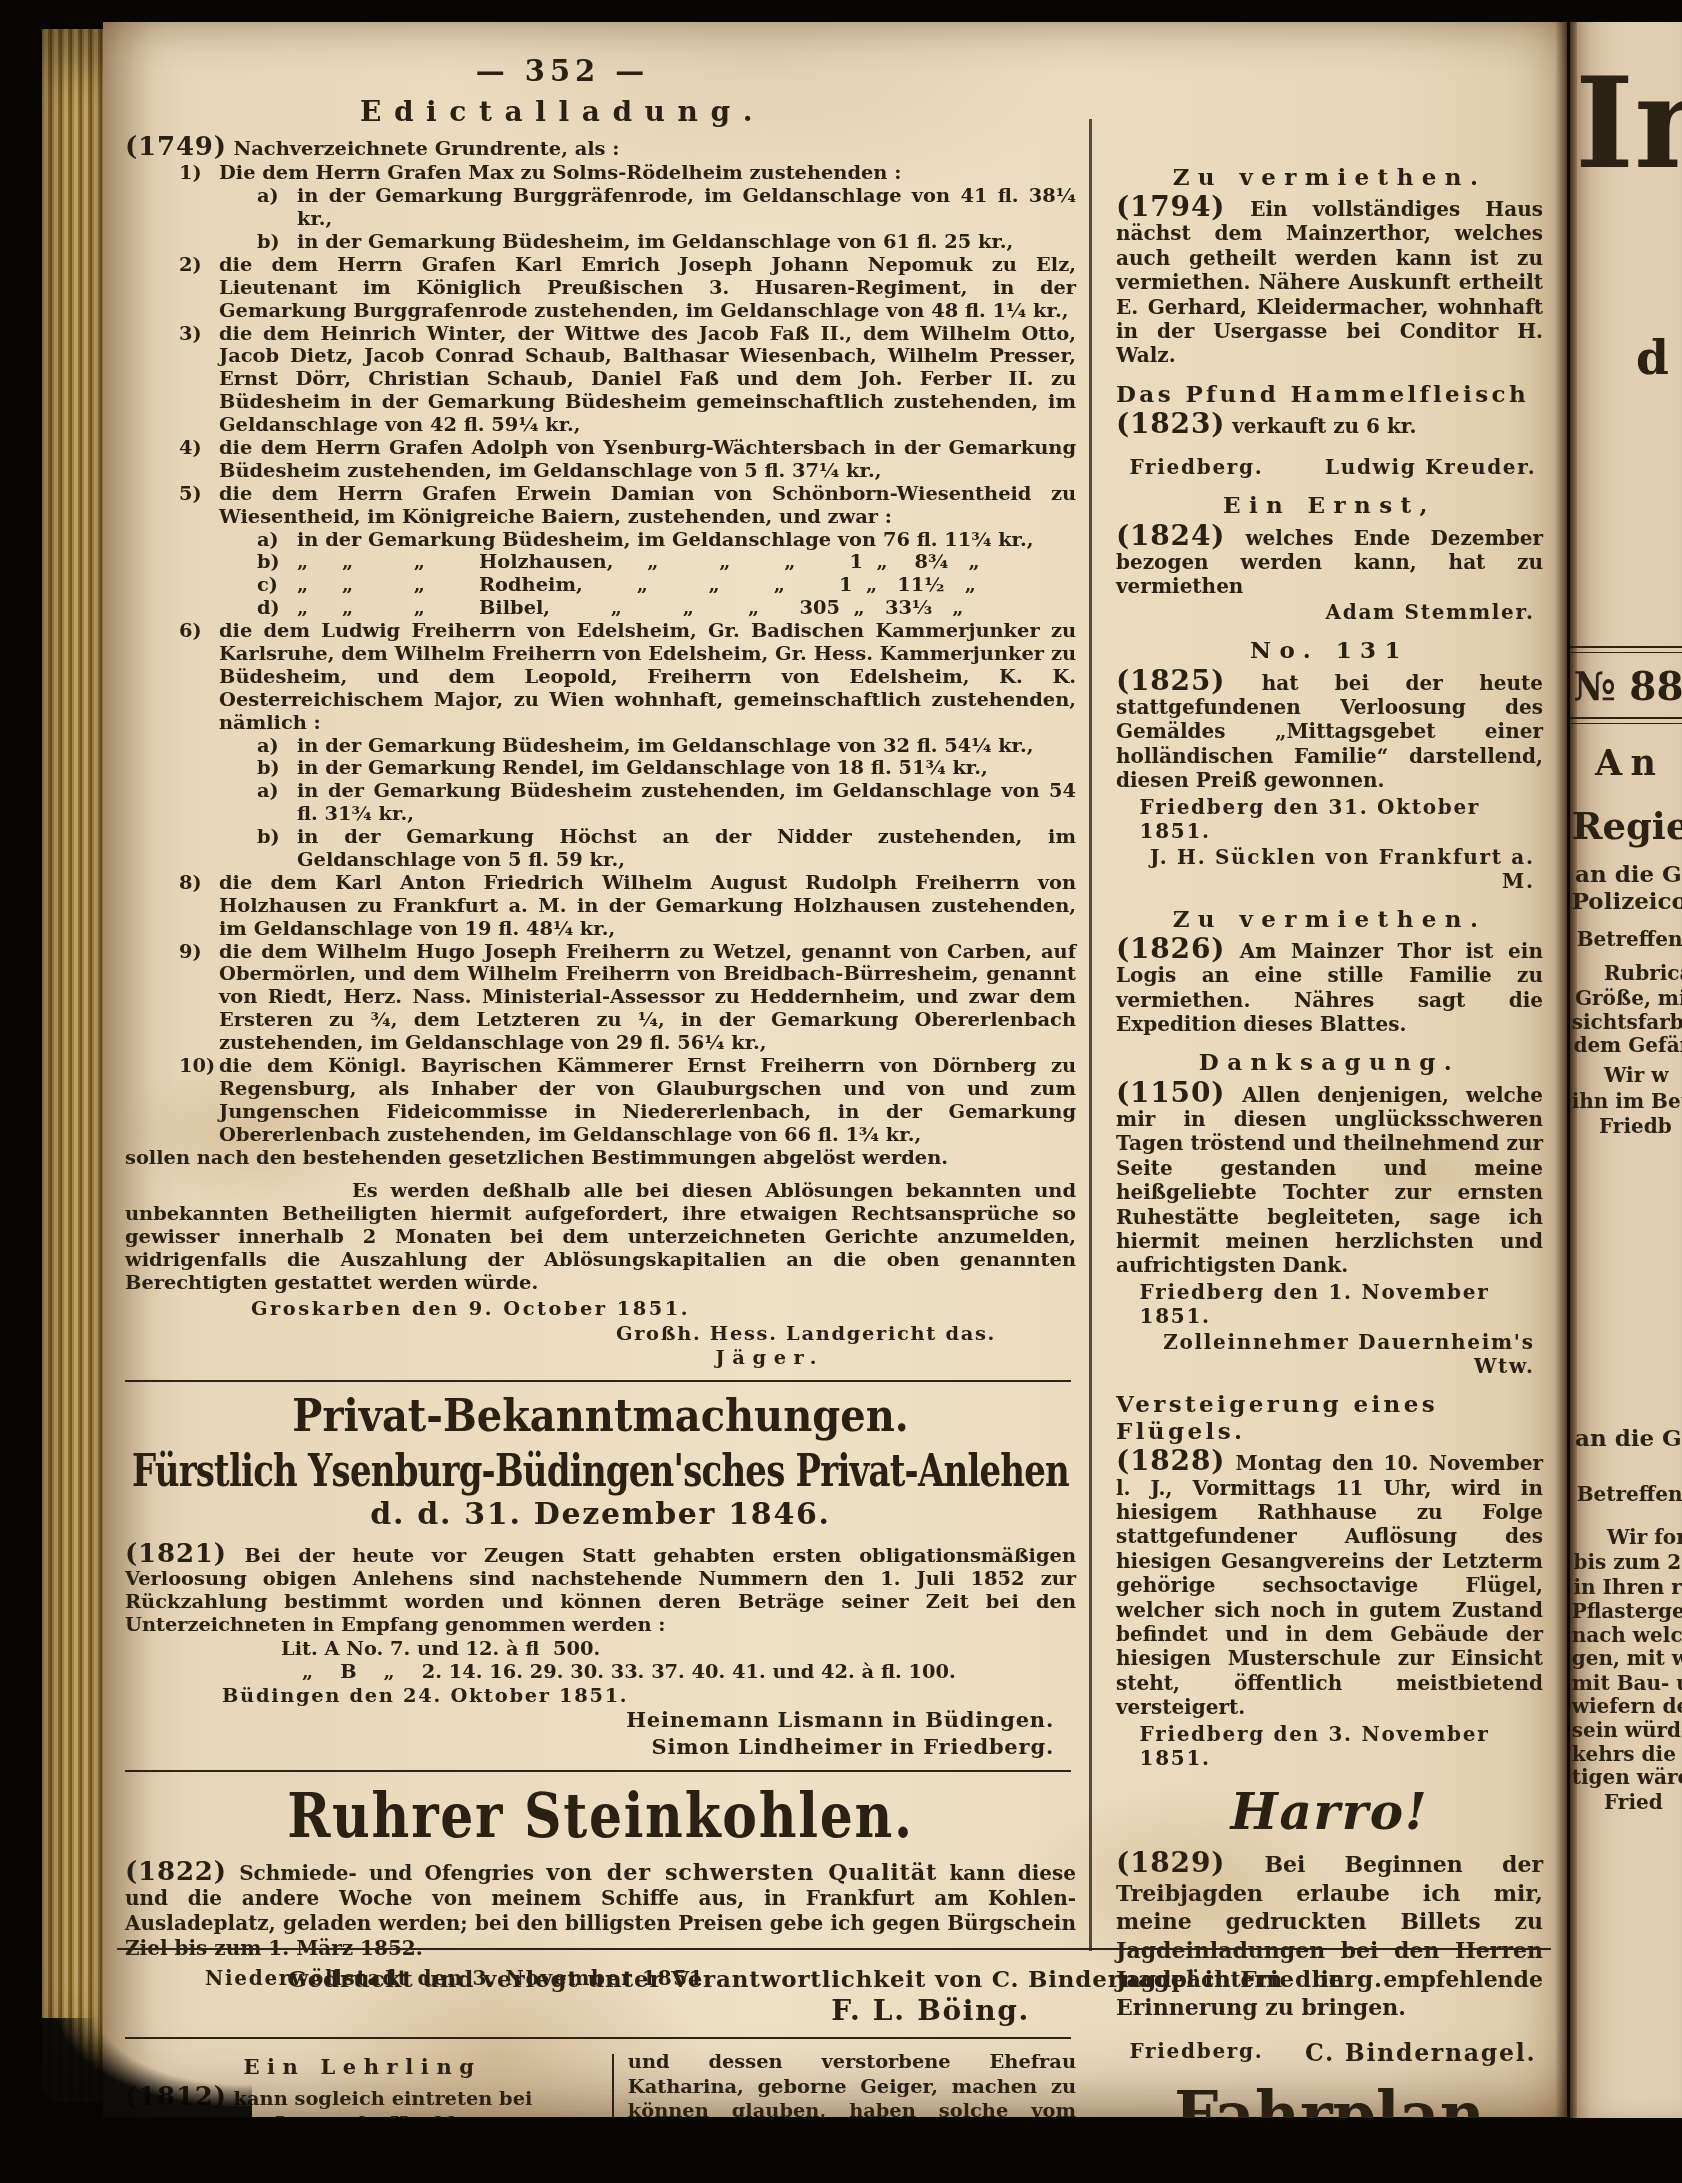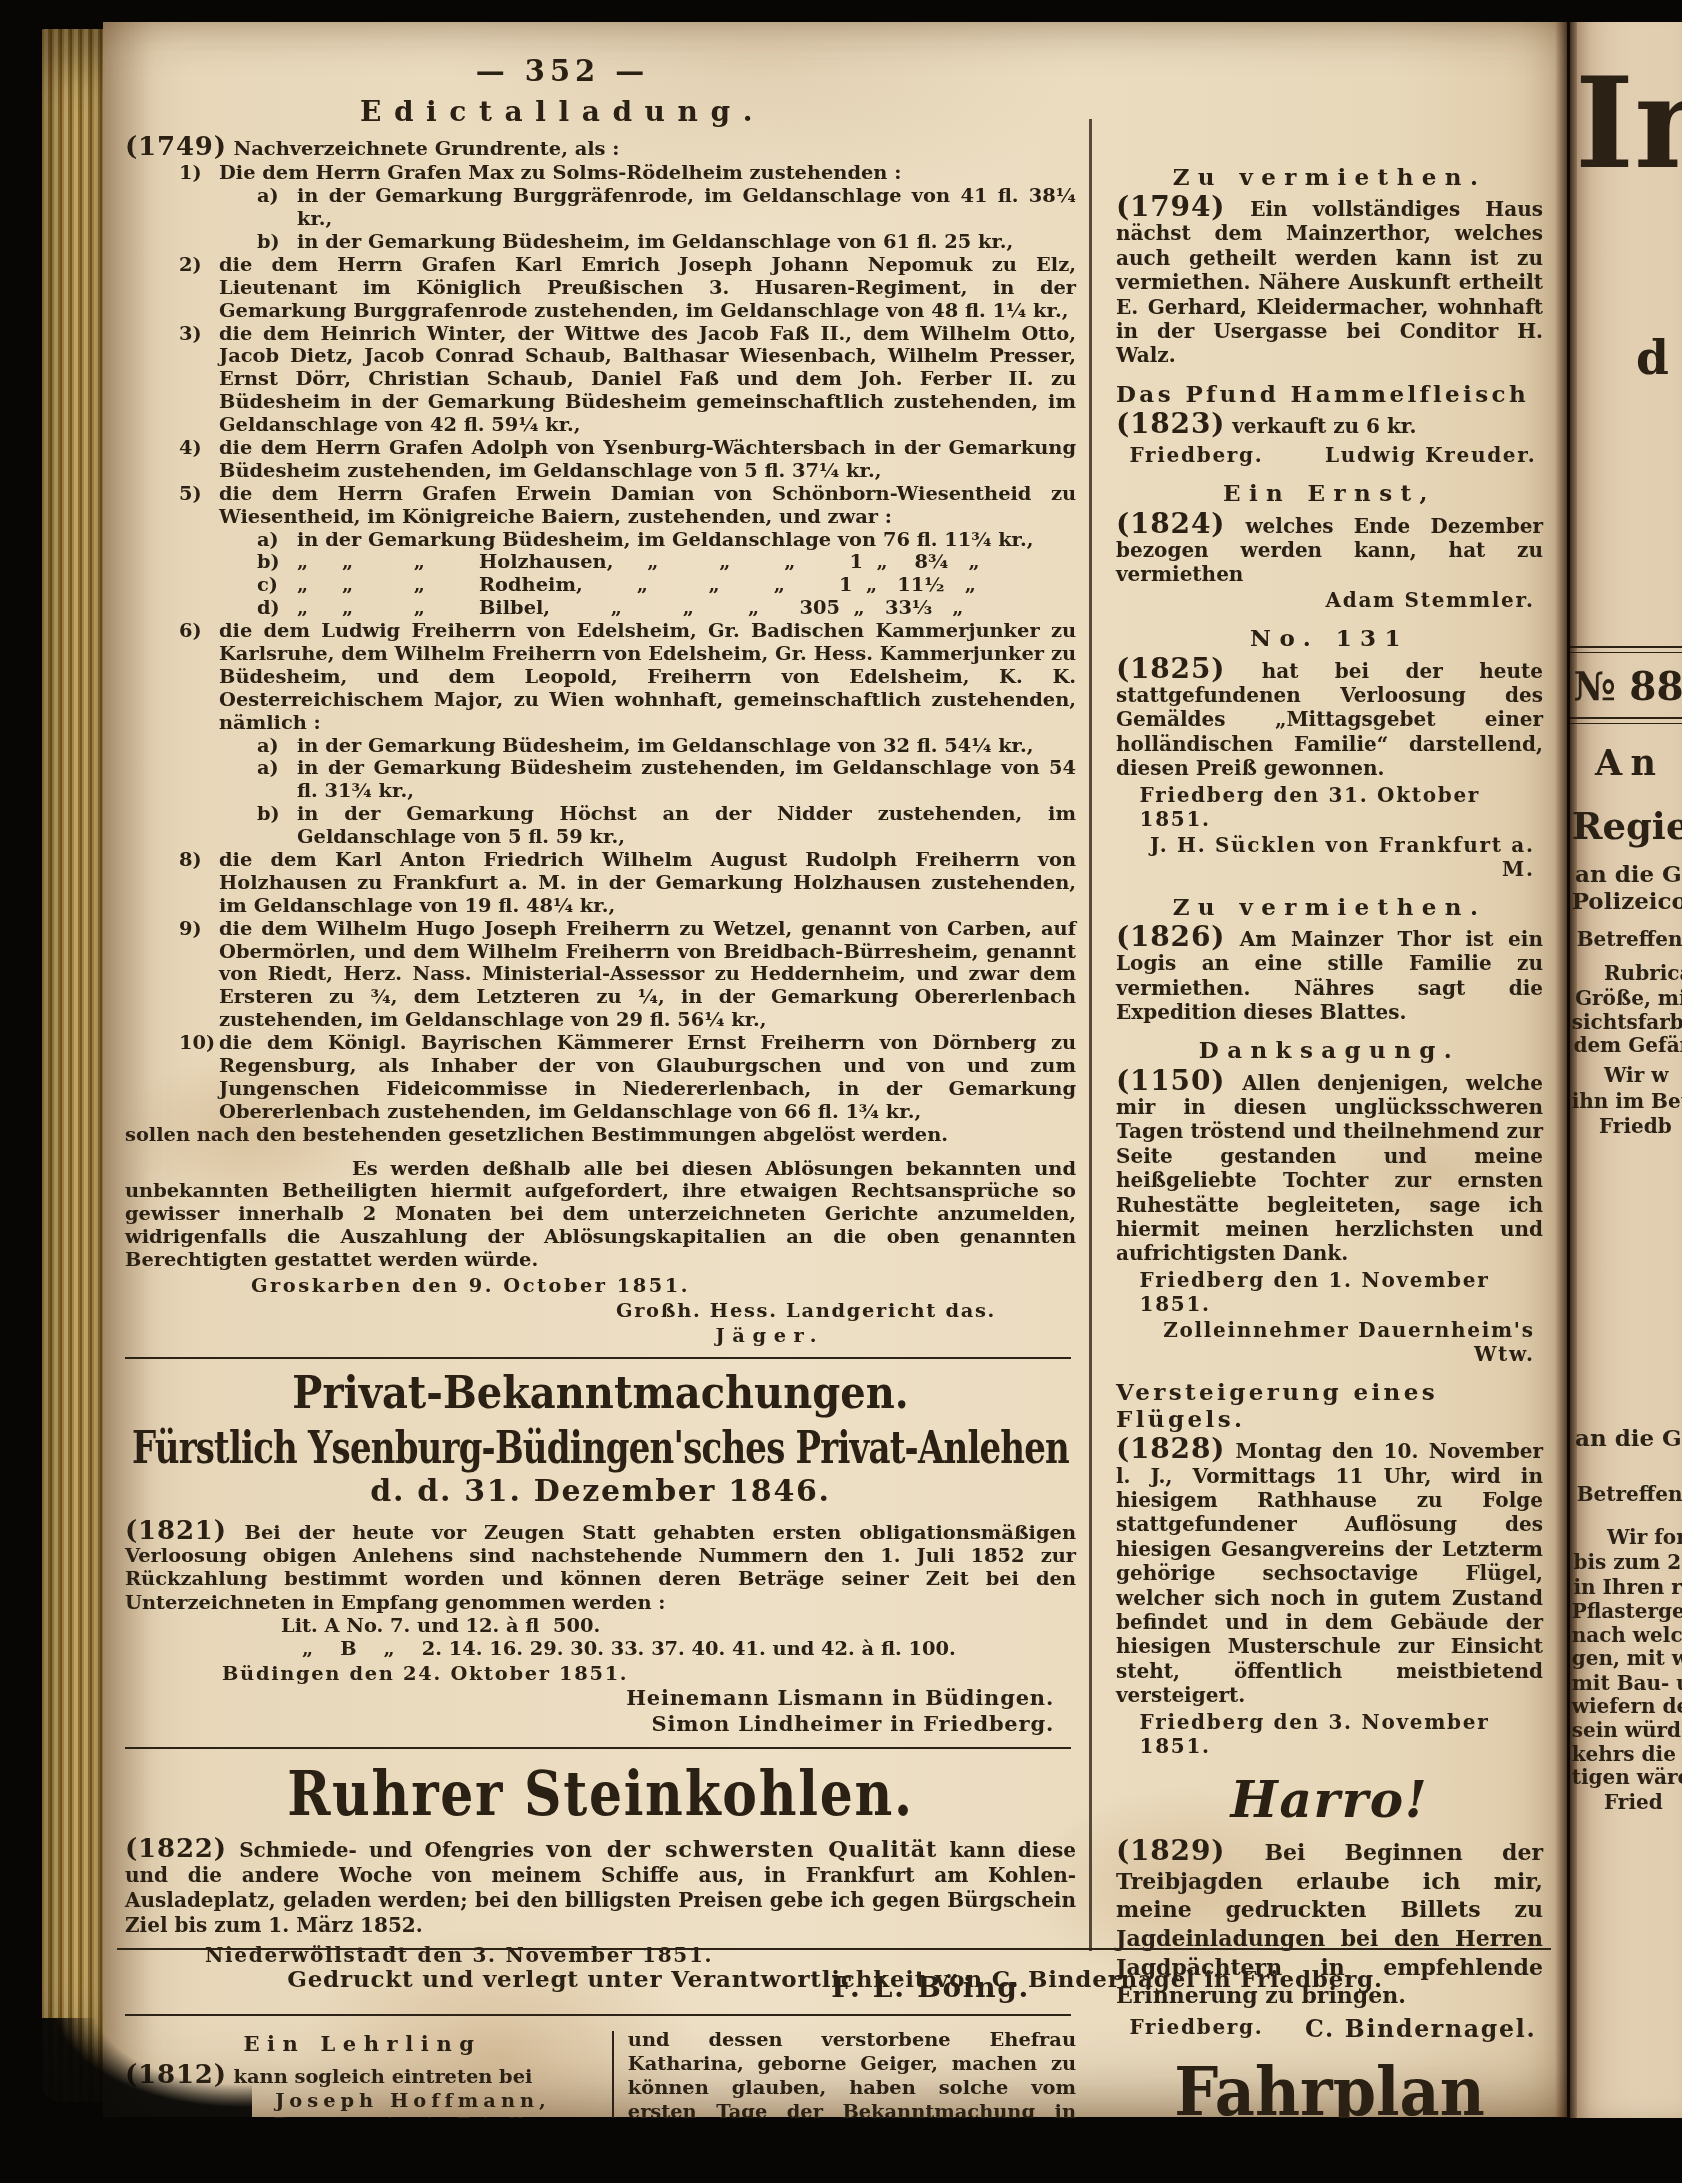--- a/index.html
+++ b/index.html
@@ -90,21 +90,21 @@
   .footer-rule{position:absolute;left:13.5px;top:1928px;width:1434px;border-top:2.5px solid #2c2215;}
   .footer{position:absolute;left:0;top:1945px;width:1464px;text-align:center;font-size:23px;font-weight:700;letter-spacing:0.8px;}
   
   .ad{margin-bottom:11.8px;}
   .ad-h1{text-align:center;font-size:23px;font-weight:700;letter-spacing:8.4px;margin:1.7px 0 3.4px;}
   .ad-h2{text-align:left;font-size:23px;font-weight:700;letter-spacing:3.4px;margin:1.7px 0 3.4px;}
   .ad-body{font-size:20px;line-height:1.22;font-weight:700;text-align:justify;margin:0;}
   .ad-body .ref-big{font-size:28px;}
   .ad-date{font-size:20px;font-weight:700;letter-spacing:1.7px;padding-left:23.6px;margin-top:2.5px;}
   .ad-sig{font-size:20px;font-weight:700;text-align:right;padding-right:8.4px;letter-spacing:1.7px;margin-top:1.7px;}
-  .ps{display:flex;justify-content:space-between;padding:0 6.7px 0 13.5px;font-size:20px;font-weight:700;letter-spacing:1.7px;margin-top:5px;}
+  .ps{display:flex;justify-content:space-between;padding:0 6.7px 0 13.5px;font-size:20px;font-weight:700;letter-spacing:1.7px;margin-top:17px;}
   .ps .big{font-size:23.6px;font-weight:800;}
   .ad-harro .ad-body,.ad-fahr .ad-body{font-size:22px;line-height:1.3;}
   .h-harro{text-align:center;font-size:50px;font-weight:800;font-style:italic;margin:8.4px 0 8.4px;letter-spacing:1.7px;}
   .h-fahr{text-align:center;font-size:62px;font-weight:800;transform:scaleY(1.1);margin:11.8px 0 10px;}
 </style>
 </head>
 <body>
 
 <div class="bar-top"></div>
 <div class="bar-left"></div>
@@ -128,20 +128,21 @@
       <div class="eitem"><span class="enum">4)</span><span>die dem Herrn Grafen Adolph von Ysenburg-Wächtersbach in der Gemarkung Büdesheim zustehenden, im Geldanschlage von 5 fl. 37¼ kr.,</span></div>
 
       <div class="eitem"><span class="enum">5)</span><span>die dem Herrn Grafen Erwein Damian von Schönborn-Wiesentheid zu Wiesentheid, im Königreiche Baiern, zustehenden, und zwar :</span></div>
       <div class="esub"><span class="slabel">a)</span><span>in der Gemarkung Büdesheim, im Geldanschlage von  76 fl. 11¾ kr.,</span></div>
       <div class="qsub"><span class="slabel">b)</span><span>„     „         „        Holzhausen,     „         „        „        1  „    8¾   „</span></div>
       <div class="qsub"><span class="slabel">c)</span><span>„     „         „        Rodheim,        „         „        „        1  „   11½   „</span></div>
       <div class="qsub"><span class="slabel">d)</span><span>„     „         „        Bilbel,         „         „        „      305  „   33⅓   „</span></div>
 
       <div class="eitem"><span class="enum">6)</span><span>die dem Ludwig Freiherrn von Edelsheim, Gr. Badischen Kammerjunker zu Karlsruhe, dem Wilhelm Freiherrn von Edelsheim, Gr. Hess. Kammerjunker zu Büdesheim, und dem Leopold, Freiherrn von Edelsheim, K. K. Oesterreichischem Major, zu Wien wohnhaft, gemeinschaftlich zustehenden, nämlich :</span></div>
       <div class="esub"><span class="slabel">a)</span><span>in der Gemarkung Büdesheim, im Geldanschlage von 32 fl. 54¼ kr.,</span></div>
+      <div class="esub"><span class="slabel">b)</span><span>in der Gemarkung Rendel, im Geldanschlage von 18 fl. 51¾ kr.,</span></div>
 
       <div class="esub"><span class="slabel">a)</span><span>in der Gemarkung Büdesheim zustehenden, im Geldanschlage von 54 fl. 31¾ kr.,</span></div>
       <div class="esub"><span class="slabel">b)</span><span>in der Gemarkung Höchst an der Nidder zustehenden, im Geldanschlage von 5 fl. 59 kr.,</span></div>
 
       <div class="eitem"><span class="enum">8)</span><span>die dem Karl Anton Friedrich Wilhelm August Rudolph Freiherrn von Holzhausen zu Frankfurt a. M. in der Gemarkung Holzhausen zustehenden, im Geldanschlage von 19 fl. 48¼ kr.,</span></div>
       <div class="eitem"><span class="enum">9)</span><span>die dem Wilhelm Hugo Joseph Freiherrn zu Wetzel, genannt von Carben, auf Obermörlen, und dem Wilhelm Freiherrn von Breidbach-Bürresheim, genannt von Riedt, Herz. Nass. Ministerial-Assessor zu Heddernheim, und zwar dem Ersteren zu ¾, dem Letzteren zu ¼, in der Gemarkung Obererlenbach zustehenden, im Geldanschlage von 29 fl. 56¼ kr.,</span></div>
       <div class="eitem"><span class="enum">10)</span><span>die dem Königl. Bayrischen Kämmerer Ernst Freiherrn von Dörnberg zu Regensburg, als Inhaber der von Glauburgschen und von und zum Jungenschen Fideicommisse in Niedererlenbach, in der Gemarkung Obererlenbach zustehenden, im Geldanschlage von 66 fl. 1¾ kr.,</span></div>
 
       <p class="coda">sollen nach den bestehenden gesetzlichen Bestimmungen abgelöst werden.</p>
       <p class="closing">Es werden deßhalb alle bei diesen Ablösungen bekannten und unbekannten Betheiligten hiermit aufgefordert, ihre etwaigen Rechtsansprüche so gewisser innerhalb 2 Monaten bei dem unterzeichneten Gerichte anzumelden, widrigenfalls die Auszahlung der Ablösungskapitalien an die oben genannten Berechtigten gestattet werden würde.</p>

